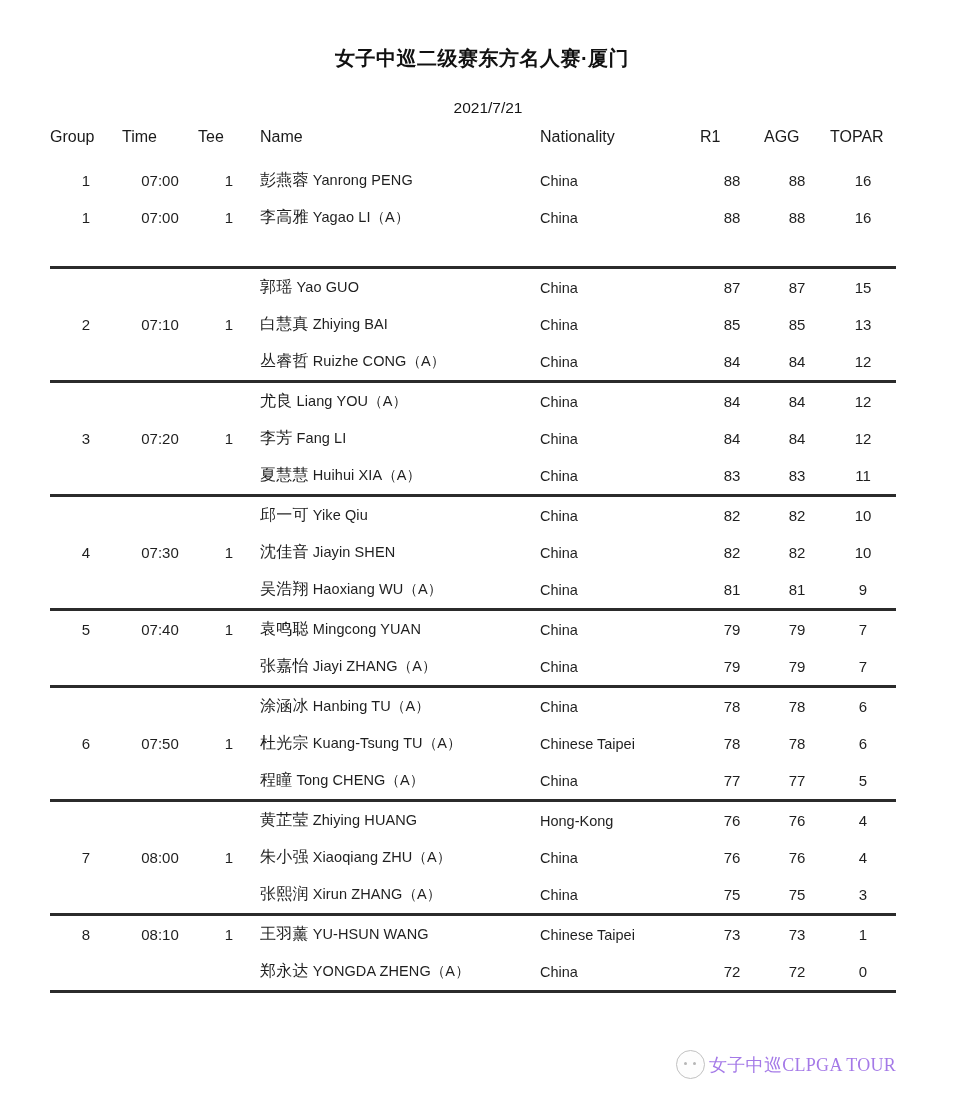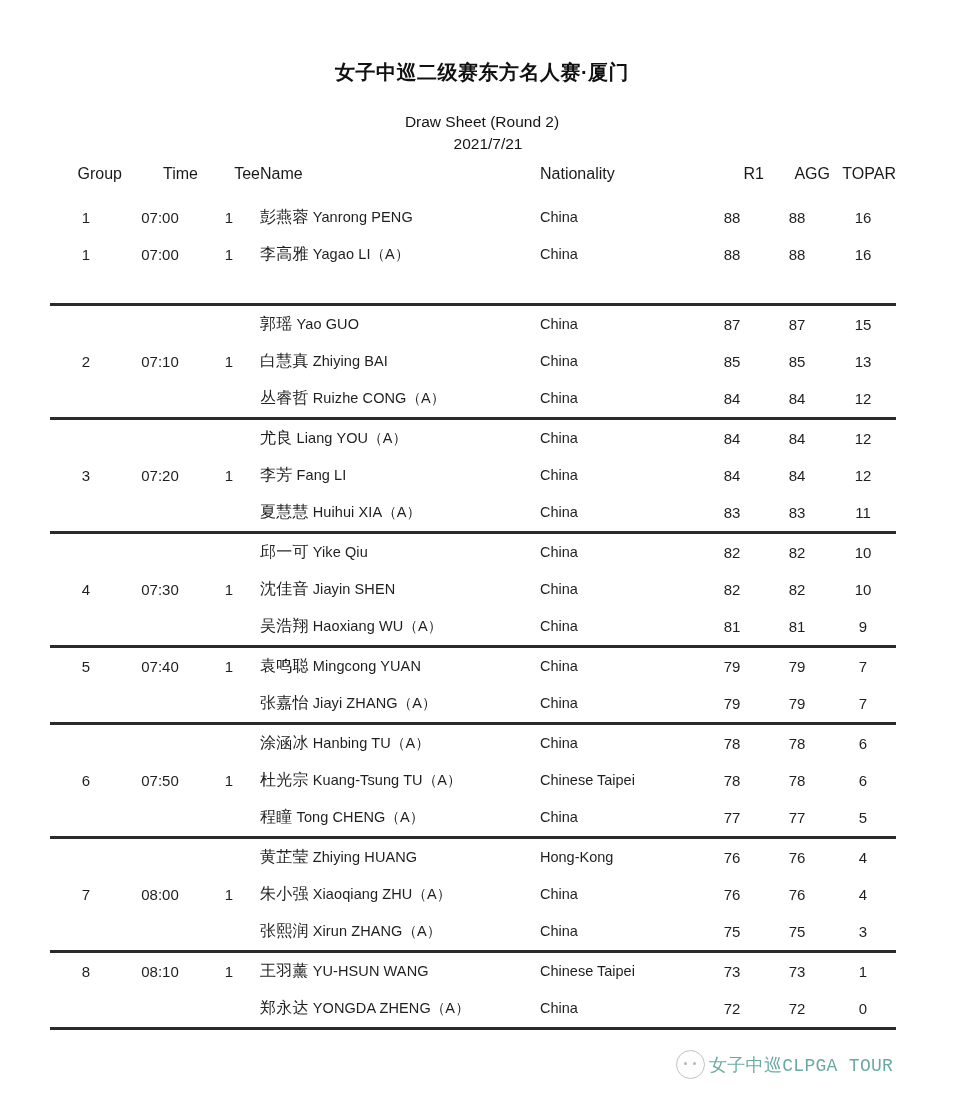--- a/index.html
+++ b/index.html
@@ -20,21 +20,21 @@
   .sheet {
     position: relative;
     width: 964px;
     height: 1118px;
     box-sizing: border-box;
   }
 
   
   .title-block {
     text-align: center;
-    padding-top: 60px;
+    padding-top: 46px;
   }
   .doc-title {
     font-size: 20px;
     font-weight: 700;
     letter-spacing: 0.5px;
     color: #111111;
     line-height: 1.2;
   }
   .subtitle-block {
     margin-top: 27px;
@@ -73,21 +73,21 @@
   table.draw col.c-nat     { width: 160px; }
   table.draw col.c-r1      { width: 64px; }
   table.draw col.c-agg     { width: 66px; }
   table.draw col.c-topar   { width: 66px; }
 
   thead th {
     font-size: 16px;
     font-weight: 400;
     color: #1a1a1a;
     padding: 0 0 16px 0;
-    text-align: right;
+    text-align: left;
     vertical-align: bottom;
     font-family: "Liberation Sans", "DejaVu Sans", sans-serif;
   }
   thead th.left { text-align: left; }
 
   tbody td {
     font-size: 15px;
     font-weight: 400;
     color: #1f1f1f;
     padding: 0;
@@ -159,35 +159,34 @@
     width: 3px;
     height: 3px;
     border-radius: 50%;
     background: #8a8a8a;
     top: 11px;
   }
   .wm-avatar::before { left: 7px; }
   .wm-avatar::after  { left: 16px; }
   .wm-text {
     font-size: 18px;
-    color: #0f766e;
+    color: #6d28d9;
     letter-spacing: 0.3px;
     white-space: nowrap;
-    font-family: Liberation Mono, monospace;
+    font-family: Liberation Serif, serif;
   }
 </style>
 </head>
 <body>
 
 <div class="sheet">
 
   <div class="title-block">
     <div class="doc-title">女子中巡二级赛东方名人赛·厦门</div>
     <div class="subtitle-block">
-      <div class="doc-subtitle">Draw Sheet (Round 2)</div>
       <div class="doc-date">2021/7/21</div>
     </div>
   </div>
 
   <div class="table-wrap">
     <table class="draw">
       <colgroup>
         <col class="c-group">
           <col class="c-time">
           <col class="c-tee">

